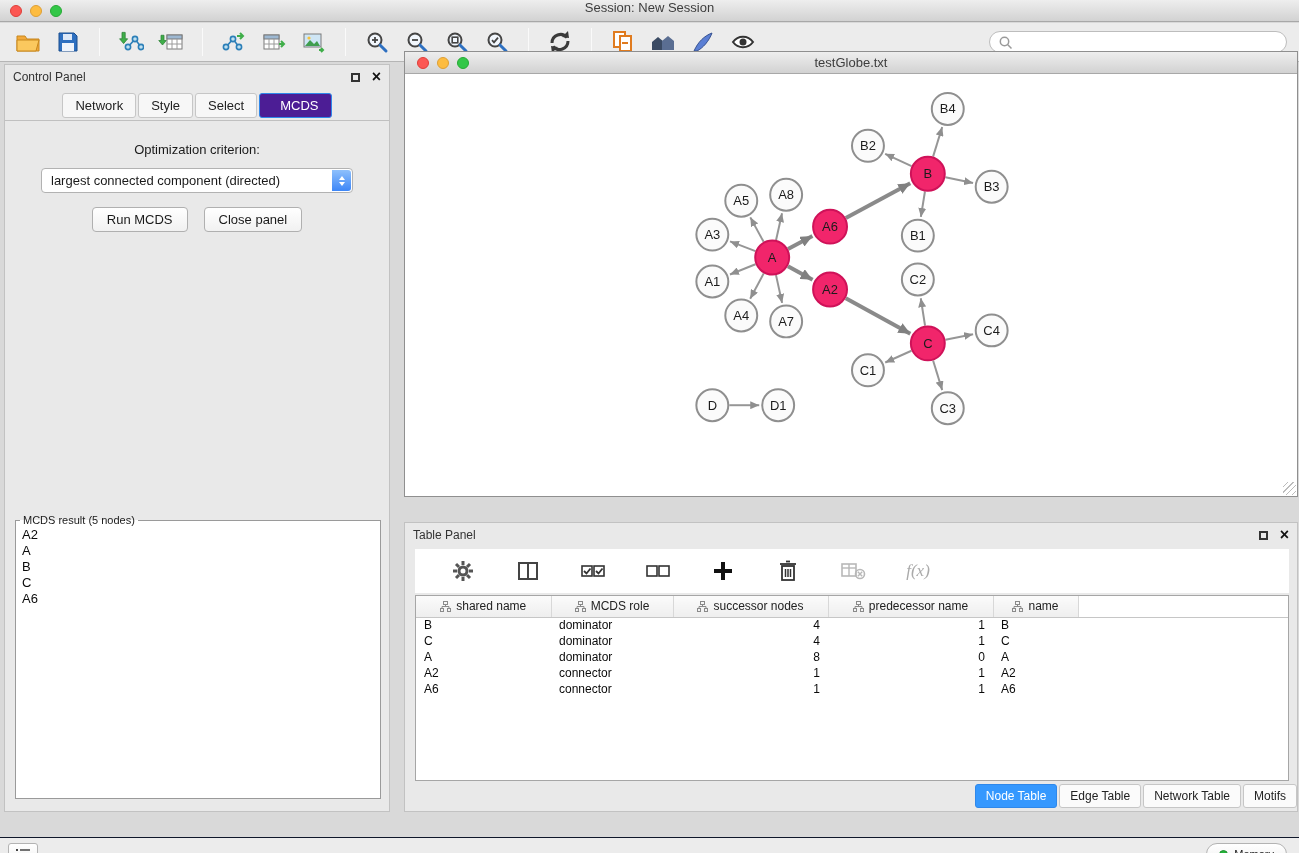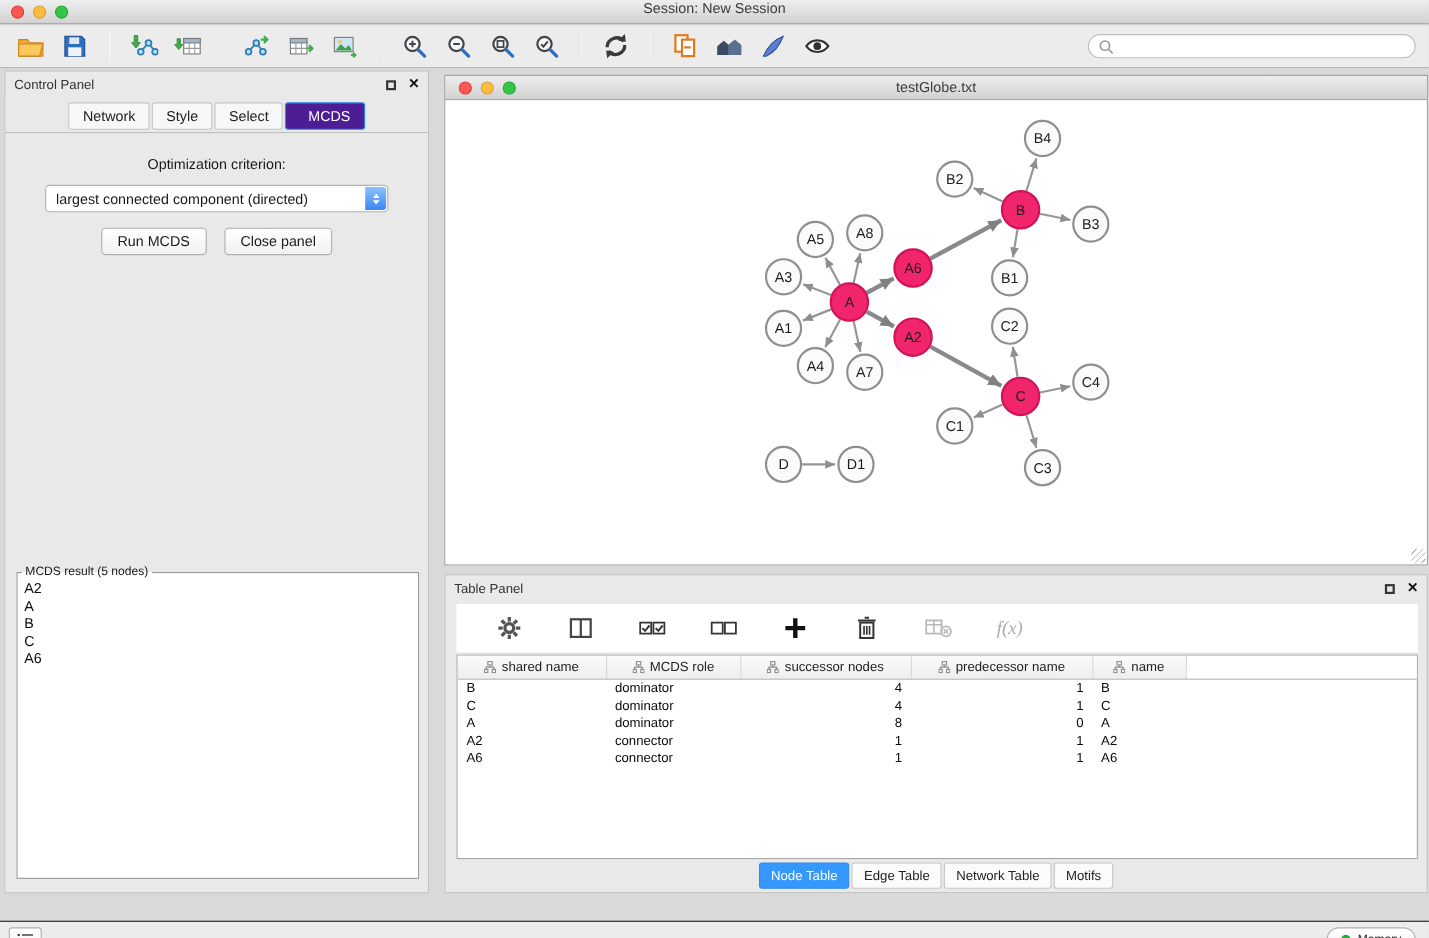--- a/index.html
+++ b/index.html
@@ -51,21 +51,21 @@
   .combo-arrows .down{border-top:4px solid #fff;}
   .btn-row{display:flex;justify-content:center;gap:16px;margin-top:14px;}
   .btn{background:linear-gradient(#ffffff,#f1f1f1);border:1px solid #b0b0b0;border-radius:4px;
     font-size:13px;padding:4px 14px;color:#1a1a1a;font-family:"Liberation Sans",sans-serif;cursor:pointer;}
   fieldset.groupbox{position:absolute;top:392px;left:10px;right:8px;bottom:12px;
     border:1px solid #9a9a9a;background:#fff;padding:1px 0 0 0;}
   fieldset.groupbox legend{font-size:11px;color:#1a1a1a;margin-left:4px;padding:0 3px;}
   .result-item{font-size:13px;padding:0 6px;line-height:16px;color:#0a0a0a;}
 
   
-  .net-window{position:absolute;left:404px;top:68px;width:894px;height:446px;background:#fff;
+  .net-window{position:absolute;left:404px;top:51px;width:894px;height:446px;background:#fff;
     border:1px solid #8f8f8f;}
   .net-titlebar{height:22px;background:linear-gradient(#eeeeee,#d2d2d2);border-bottom:1px solid #a8a8a8;
     display:flex;align-items:center;justify-content:center;font-size:13px;color:#3d3d3d;position:relative;}
   .net-titlebar .traffic{left:12px;}
   .net-canvas{position:absolute;top:23px;left:0;right:0;bottom:0;background:#fff;}
   .net-canvas svg{width:100%;height:100%;display:block;}
   .grip{position:absolute;right:1px;bottom:1px;width:13px;height:13px;
     background:repeating-linear-gradient(135deg,transparent 0 3px,#bcbcbc 3px 4px);}
 
   
@@ -78,21 +78,21 @@
   .table-frame{position:absolute;left:10px;right:8px;top:72px;bottom:30px;border:1px solid #a6a6a6;
     background:#fff;overflow:hidden;}
   table.node-table{border-collapse:collapse;width:100%;font-size:12px;table-layout:fixed;}
   table.node-table th{background:linear-gradient(#fbfbfb,#eeeeee);border-right:1px solid #d8d8d8;
     border-bottom:1px solid #c6c6c6;font-weight:normal;height:21px;text-align:right;color:#222;}
   table.node-table th.filler{background:#fff;border-right:none;}
   table.node-table td{height:16px;padding:0 8px;color:#0a0a0a;overflow:hidden;white-space:nowrap;}
   .th-inner{display:flex;align-items:center;justify-content:center;gap:5px;}
   td.col0{padding-left:10px;}
   td.col2,td.col3{text-align:right;padding-right:18px;}
-  .bottom-tabs{position:absolute;bottom:3px;left:0;right:0;display:flex;justify-content:center;gap:2px;}
+  .bottom-tabs{position:absolute;bottom:3px;left:0;right:0;display:flex;justify-content:flex-end;gap:2px;}
   .btab{font-size:12px;padding:4px 10px;border:1px solid #c6c6c6;background:#fbfbfb;border-radius:3px;
     color:#222;cursor:pointer;}
   .btab.active{background:#3598fe;border-color:#2f88ea;color:#fff;}
 
   
   .statusbar{position:absolute;left:0;right:0;bottom:0;height:16px;background:#ececec;
     border-top:1px solid #0f172a;}
   .status-left-btn{position:absolute;left:8px;top:5px;width:30px;height:22px;background:linear-gradient(#fff,#f0f0f0);
     border:1px solid #b3b3b3;border-radius:3px;display:flex;align-items:center;justify-content:center;cursor:pointer;}
   .memory-btn{position:absolute;right:12px;top:5px;height:22px;background:linear-gradient(#fff,#f0f0f0);

